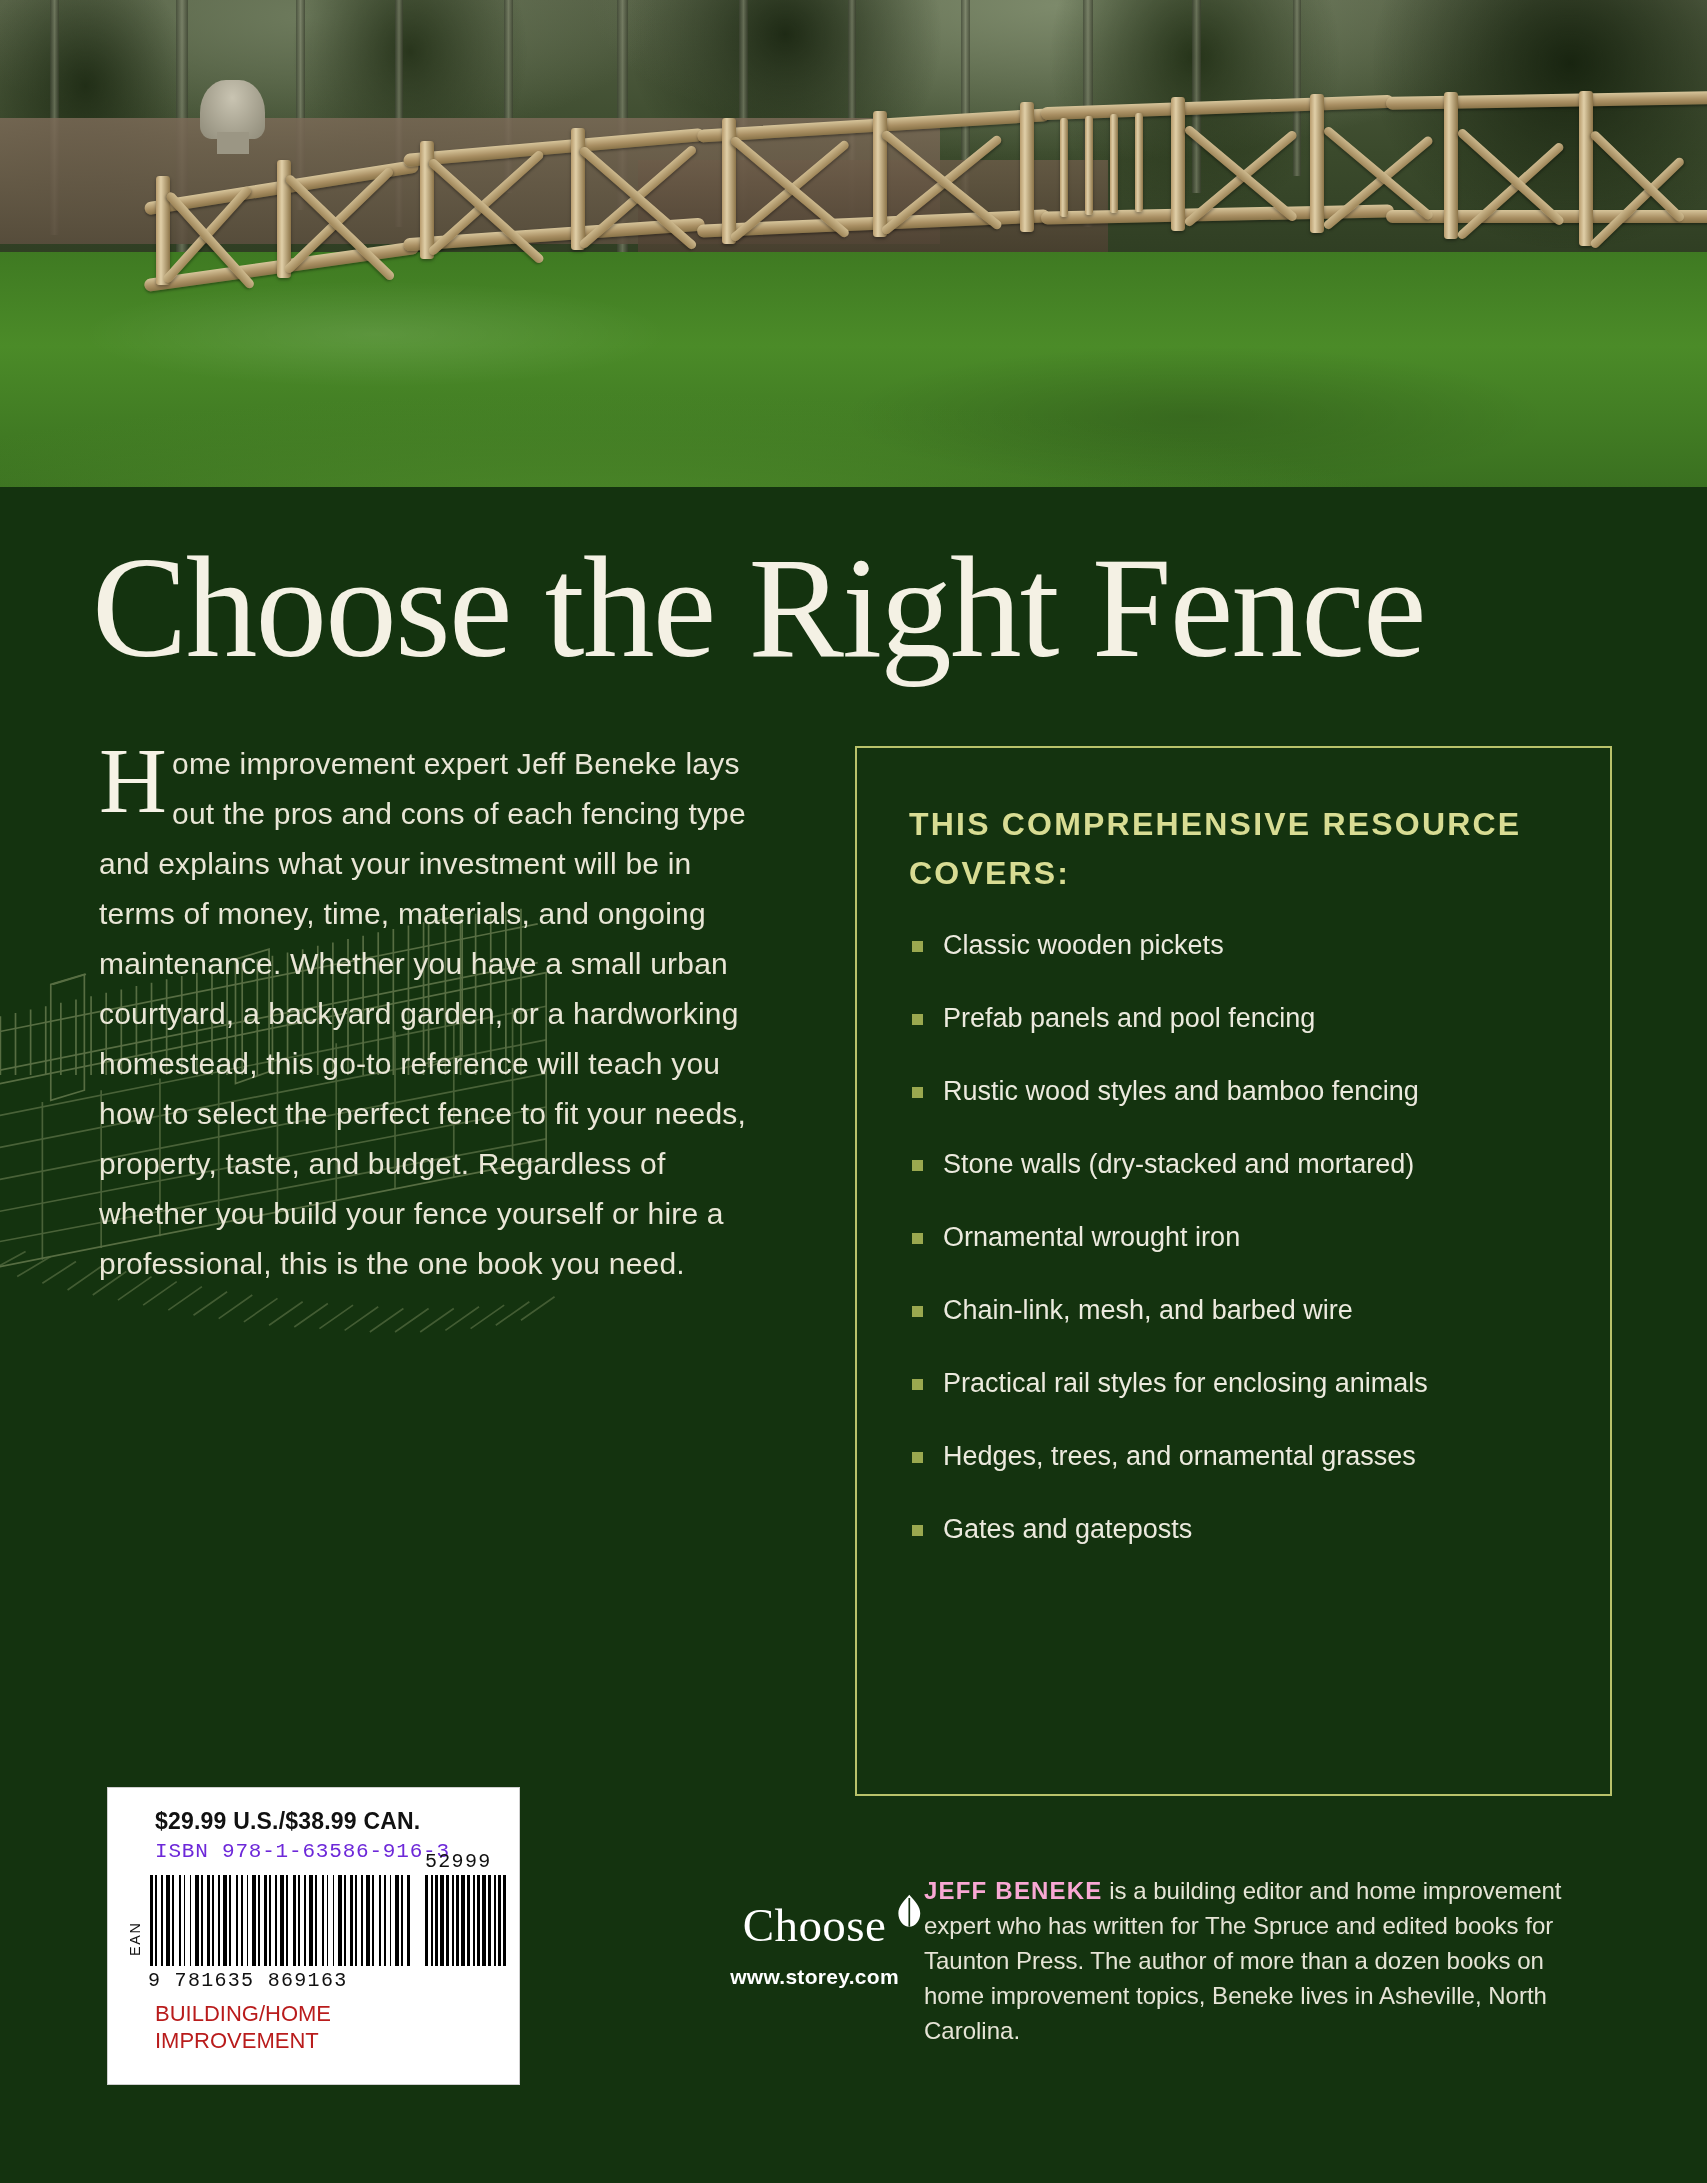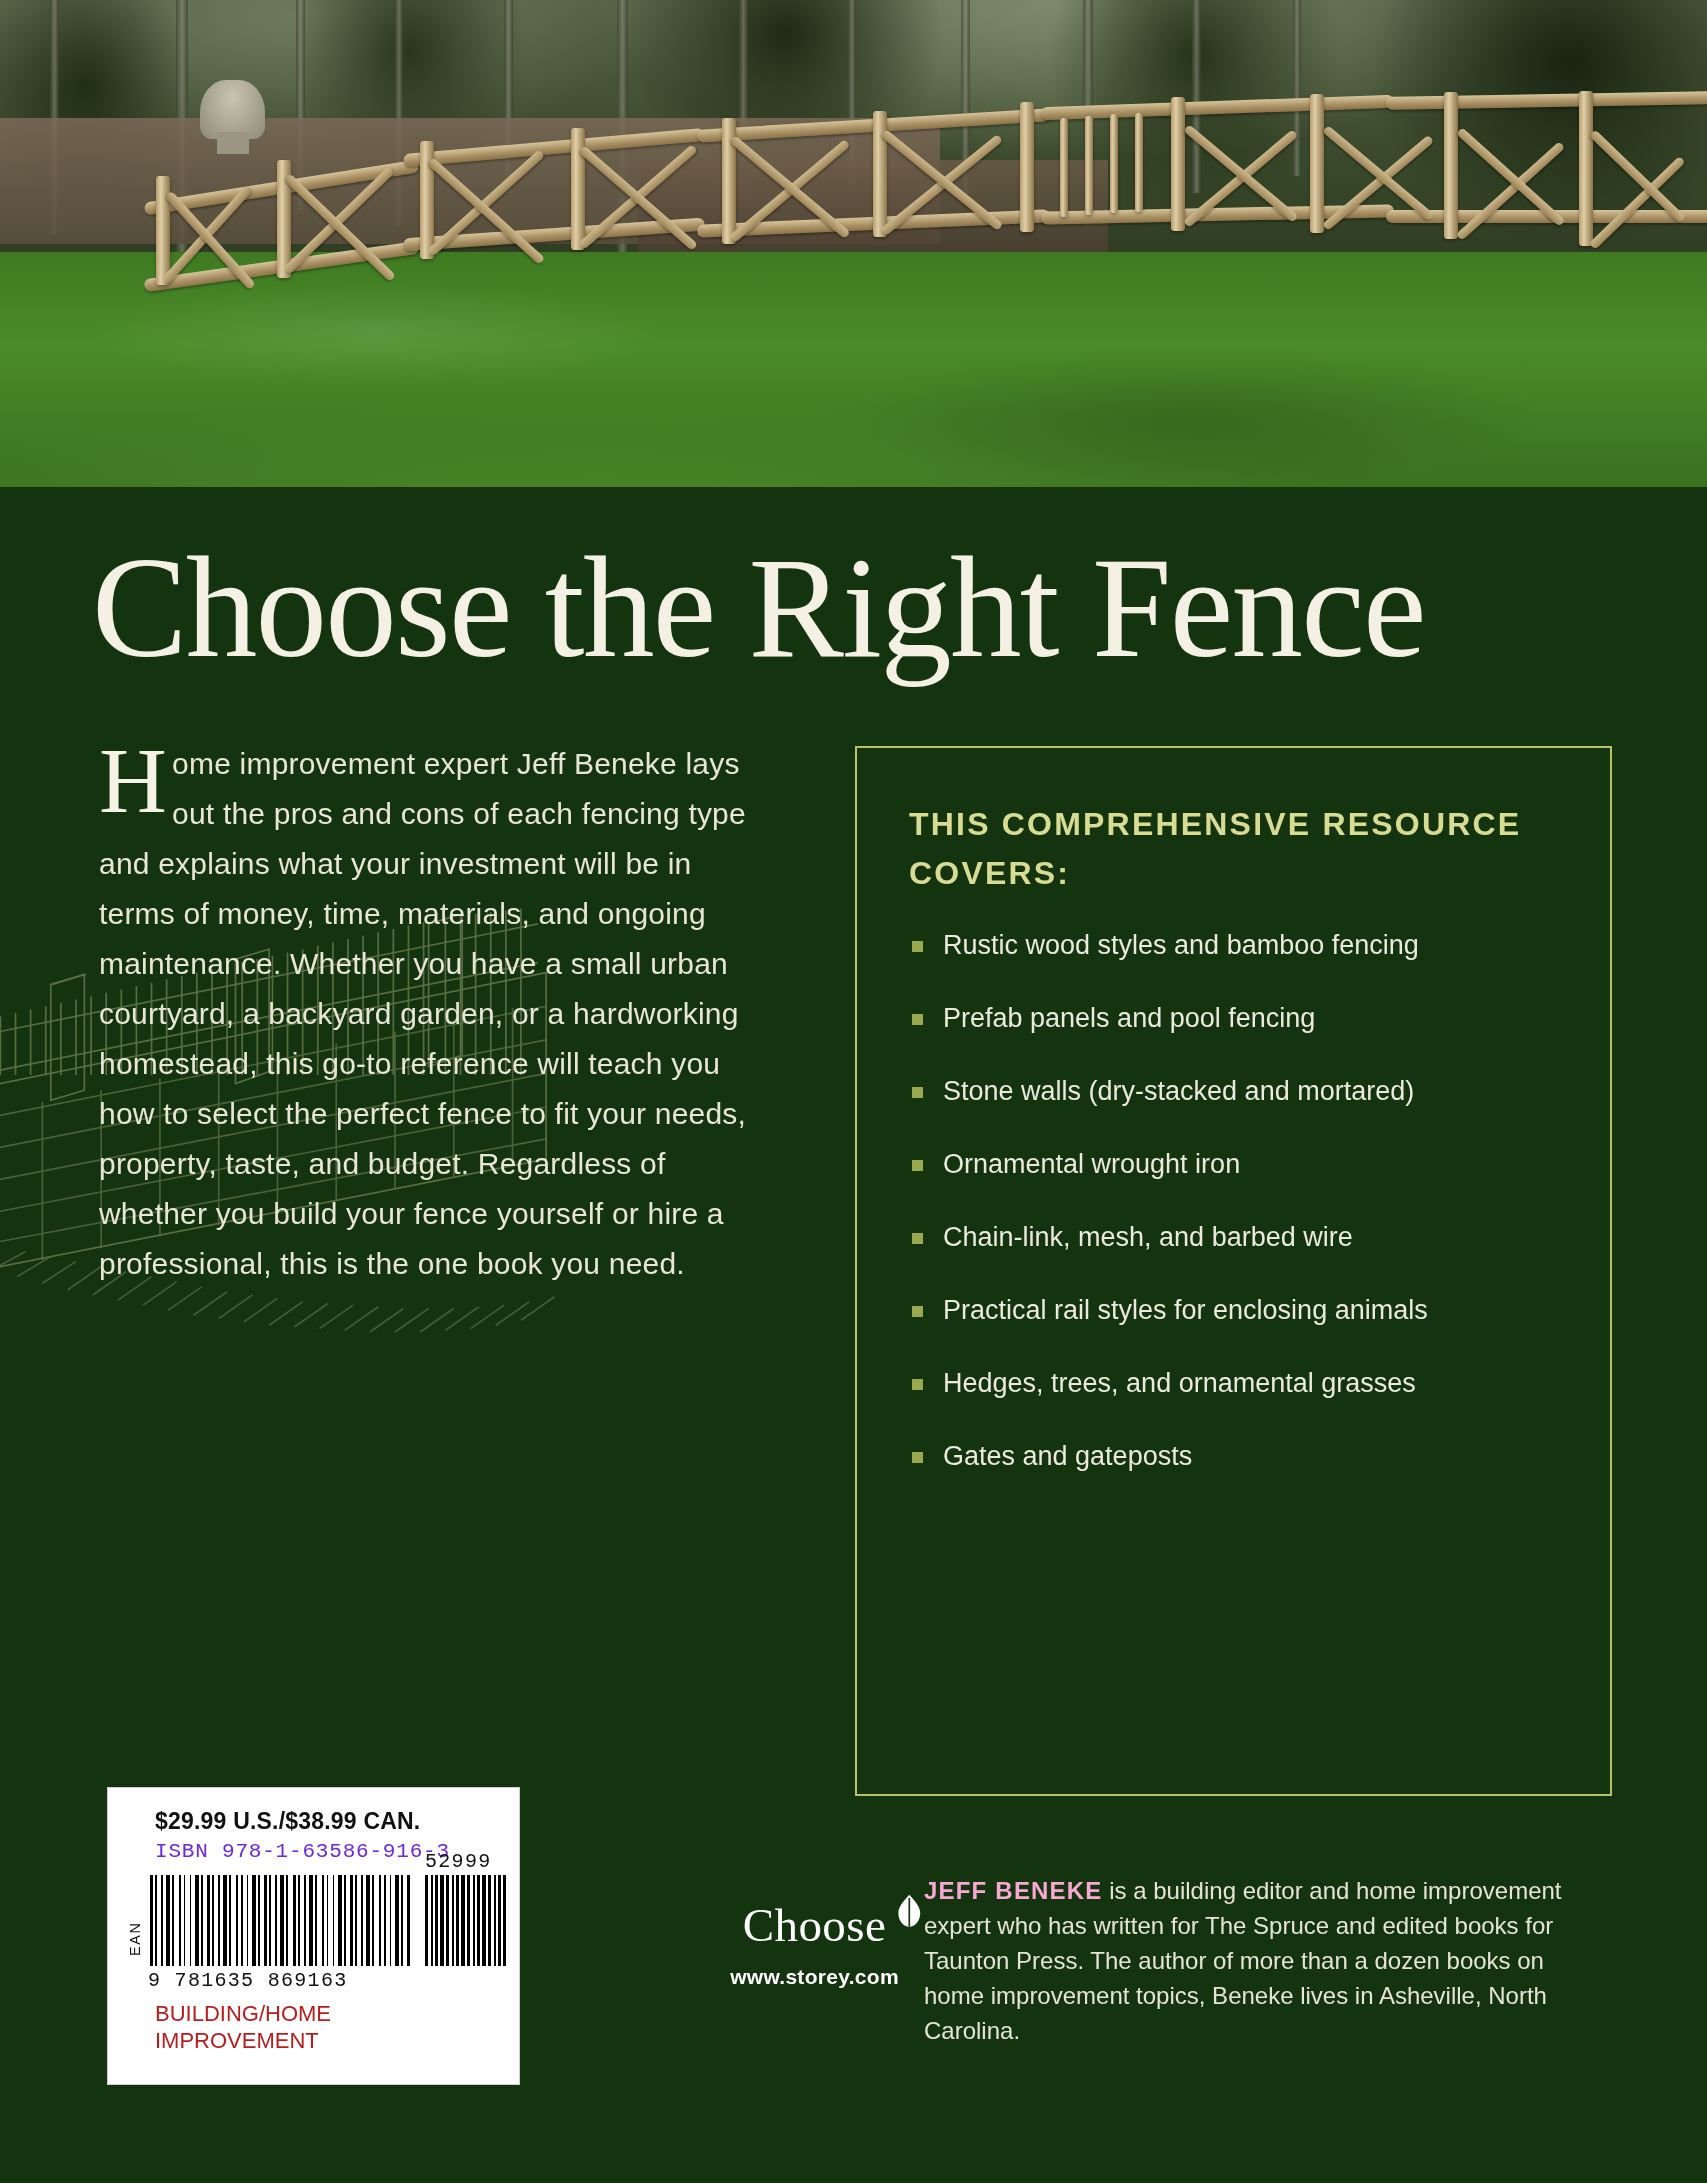--- a/index.html
+++ b/index.html
@@ -381,22 +381,23 @@
 
   <div class="title">Choose the Right Fence</div>
 
   <div class="blurb">
     <span class="dropcap">H</span><span>ome improvement expert Jeff Beneke lays out the pros and cons of each fencing type and explains what your investment will be in terms of money, time, materials, and ongoing maintenance. Whether you have a small urban courtyard, a backyard garden, or a hardworking homestead, this go-to reference will teach you how to select the perfect fence to fit your needs, property, taste, and budget. Regardless of whether you build your fence yourself or hire a professional, this is the one book you need.</span>
   </div>
 
   <div class="covers-box">
     <div class="covers-title">THIS COMPREHENSIVE RESOURCE COVERS:</div>
     <ul class="covers-list">
+      <li>Classic wooden pickets</li>
+      <li>Prefab panels and pool fencing</li>
       <li>Rustic wood styles and bamboo fencing</li>
-      <li>Prefab panels and pool fencing</li>
       <li>Stone walls (dry-stacked and mortared)</li>
       <li>Ornamental wrought iron</li>
       <li>Chain-link, mesh, and barbed wire</li>
       <li>Practical rail styles for enclosing animals</li>
       <li>Hedges, trees, and ornamental grasses</li>
       <li>Gates and gateposts</li>
     </ul>
   </div>
 
   <div class="barcode-box">

